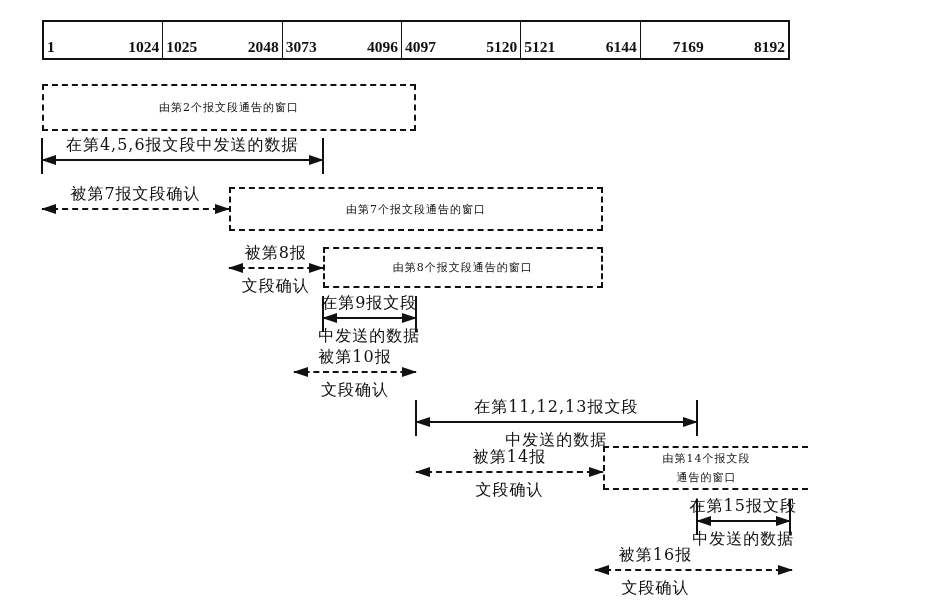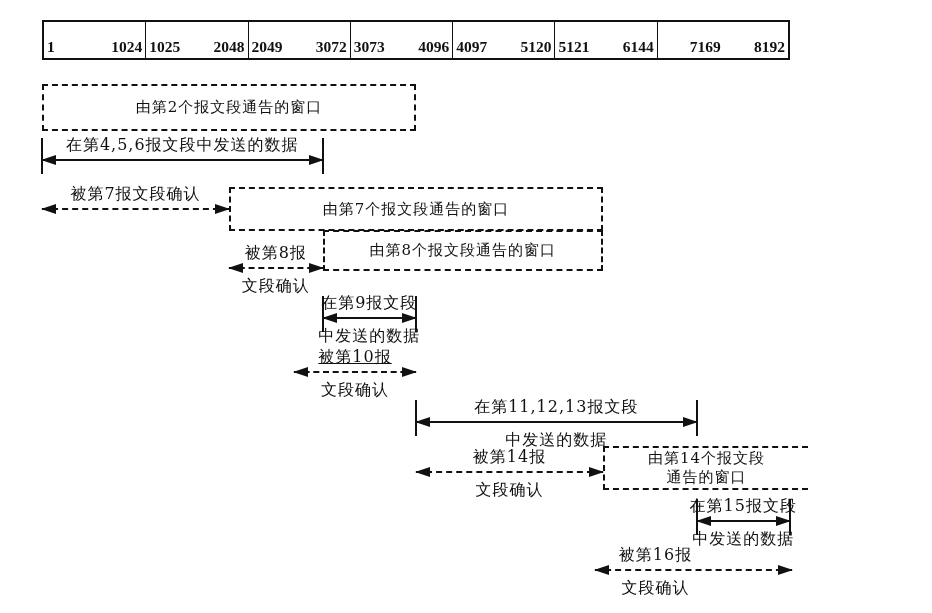--- a/index.html
+++ b/index.html
@@ -10,21 +10,21 @@
   
   #ruler{position:absolute;display:flex;border:2px solid #111;box-sizing:border-box;background:#fff;}
   .ruler-cell{flex:1 1 0;display:flex;justify-content:space-between;align-items:flex-end;
     padding:0 3px 4px 3px;border-right:1.5px solid #111;box-sizing:border-box;
     font-family:"Liberation Serif","DejaVu Serif",serif;font-weight:700;font-size:15.5px;line-height:1;}
   .ruler-cell:last-child{border-right:none;margin-left:29px;}
   
   .window{position:absolute;border:2px dashed #111;box-sizing:border-box;display:flex;
     flex-direction:column;align-items:center;justify-content:center;background:transparent;}
   .window.open-right{border-right:none;}
-  .window-line{font-size:15px;line-height:19px;white-space:nowrap;letter-spacing:1px;}
+  .window-line{font-size:11px;line-height:19px;white-space:nowrap;letter-spacing:1px;}
   
   .arrow-line{position:absolute;height:0;box-sizing:border-box;}
   .arrow-line.solid{border-top:2px solid #111;}
   .arrow-line.dashed{border-top:2px dashed #111;}
   .arrow-head{position:absolute;width:0;height:0;border-top:5px solid transparent;border-bottom:5px solid transparent;}
   .arrow-head.left{border-right:15px solid #111;}
   .arrow-head.right{border-left:15px solid #111;}
   .tick{position:absolute;width:2px;background:#111;}
   .arrow-label{position:absolute;transform:translateX(-50%);white-space:nowrap;
     font-size:16px;line-height:20px;letter-spacing:1px;}
@@ -36,24 +36,20 @@
   <div id="ruler" style="left: 42px; top: 20px; width: 748px; height: 40px;">
       <div class="ruler-cell">
         <div>1</div>
         <div>1024</div>
       </div>
       <div class="ruler-cell">
         <div>1025</div>
         <div>2048</div>
       </div>
       <div class="ruler-cell">
-        <div>2049</div>
-        <div>3072</div>
-      </div>
-      <div class="ruler-cell">
         <div>3073</div>
         <div>4096</div>
       </div>
       <div class="ruler-cell">
         <div>4097</div>
         <div>5120</div>
       </div>
       <div class="ruler-cell">
         <div>5121</div>
         <div>6144</div>
@@ -62,21 +58,21 @@
         <div>7169</div>
         <div>8192</div>
       </div>
     </div>
 <div class="window" style="left: 42px; top: 84px; width: 374px; height: 47px;">
       <div class="window-line">由第2个报文段通告的窗口</div>
     </div>
     <div class="window" style="left: 229px; top: 187px; width: 374px; height: 44px;">
       <div class="window-line">由第7个报文段通告的窗口</div>
     </div>
-    <div class="window" style="left: 322.5px; top: 230px; width: 280.5px; height: 41px;">
+    <div class="window" style="left: 322.5px; top: 247px; width: 280.5px; height: 41px;">
       <div class="window-line">由第8个报文段通告的窗口</div>
     </div>
     <div class="window open-right" style="left: 603px; top: 446px; width: 205px; height: 44px; align-items: center;">
       <div class="window-line">由第14个报文段</div>
       <div class="window-line">通告的窗口</div>
     </div>
     <div class="arrow-line solid" style="left: 42px; top: 159px; width: 280.5px;"></div>
     <div class="arrow-head left" style="left: 41px; top: 155px;"></div>
     <div class="arrow-head right" style="left: 308.5px; top: 155px;"></div>
     <div class="tick" style="left: 41px; top: 138px; height: 36px;"></div>
@@ -94,21 +90,21 @@
     <div class="arrow-line solid" style="left: 322.5px; top: 317px; width: 93.5px;"></div>
     <div class="arrow-head left" style="left: 321.5px; top: 313px;"></div>
     <div class="arrow-head right" style="left: 402px; top: 313px;"></div>
     <div class="tick" style="left: 321.5px; top: 296px; height: 36px;"></div>
     <div class="tick" style="left: 415px; top: 296px; height: 36px;"></div>
     <div class="arrow-label" style="left: 369.25px; top: 293px;">在第9报文段</div>
     <div class="arrow-label" style="left: 369.25px; top: 326px;">中发送的数据</div>
     <div class="arrow-line dashed" style="left: 294px; top: 371px; width: 122px;"></div>
     <div class="arrow-head left" style="left: 293px; top: 367px;"></div>
     <div class="arrow-head right" style="left: 402px; top: 367px;"></div>
-    <div class="arrow-label" style="left: 355px; top: 347px; text-decoration: underline;">被第10报</div>
+    <div class="arrow-label" style="left: 355px; top: 347px;">被第10报</div>
     <div class="arrow-label" style="left: 355px; top: 380px;">文段确认</div>
     <div class="arrow-line solid" style="left: 416px; top: 421px; width: 280.5px;"></div>
     <div class="arrow-head left" style="left: 415px; top: 417px;"></div>
     <div class="arrow-head right" style="left: 682.5px; top: 417px;"></div>
     <div class="tick" style="left: 415px; top: 400px; height: 36px;"></div>
     <div class="tick" style="left: 695.5px; top: 400px; height: 36px;"></div>
     <div class="arrow-label" style="left: 556.25px; top: 397px;">在第11,12,13报文段</div>
     <div class="arrow-label" style="left: 556.25px; top: 430px;">中发送的数据</div>
     <div class="arrow-line dashed" style="left: 416px; top: 471px; width: 187px;"></div>
     <div class="arrow-head left" style="left: 415px; top: 467px;"></div>

